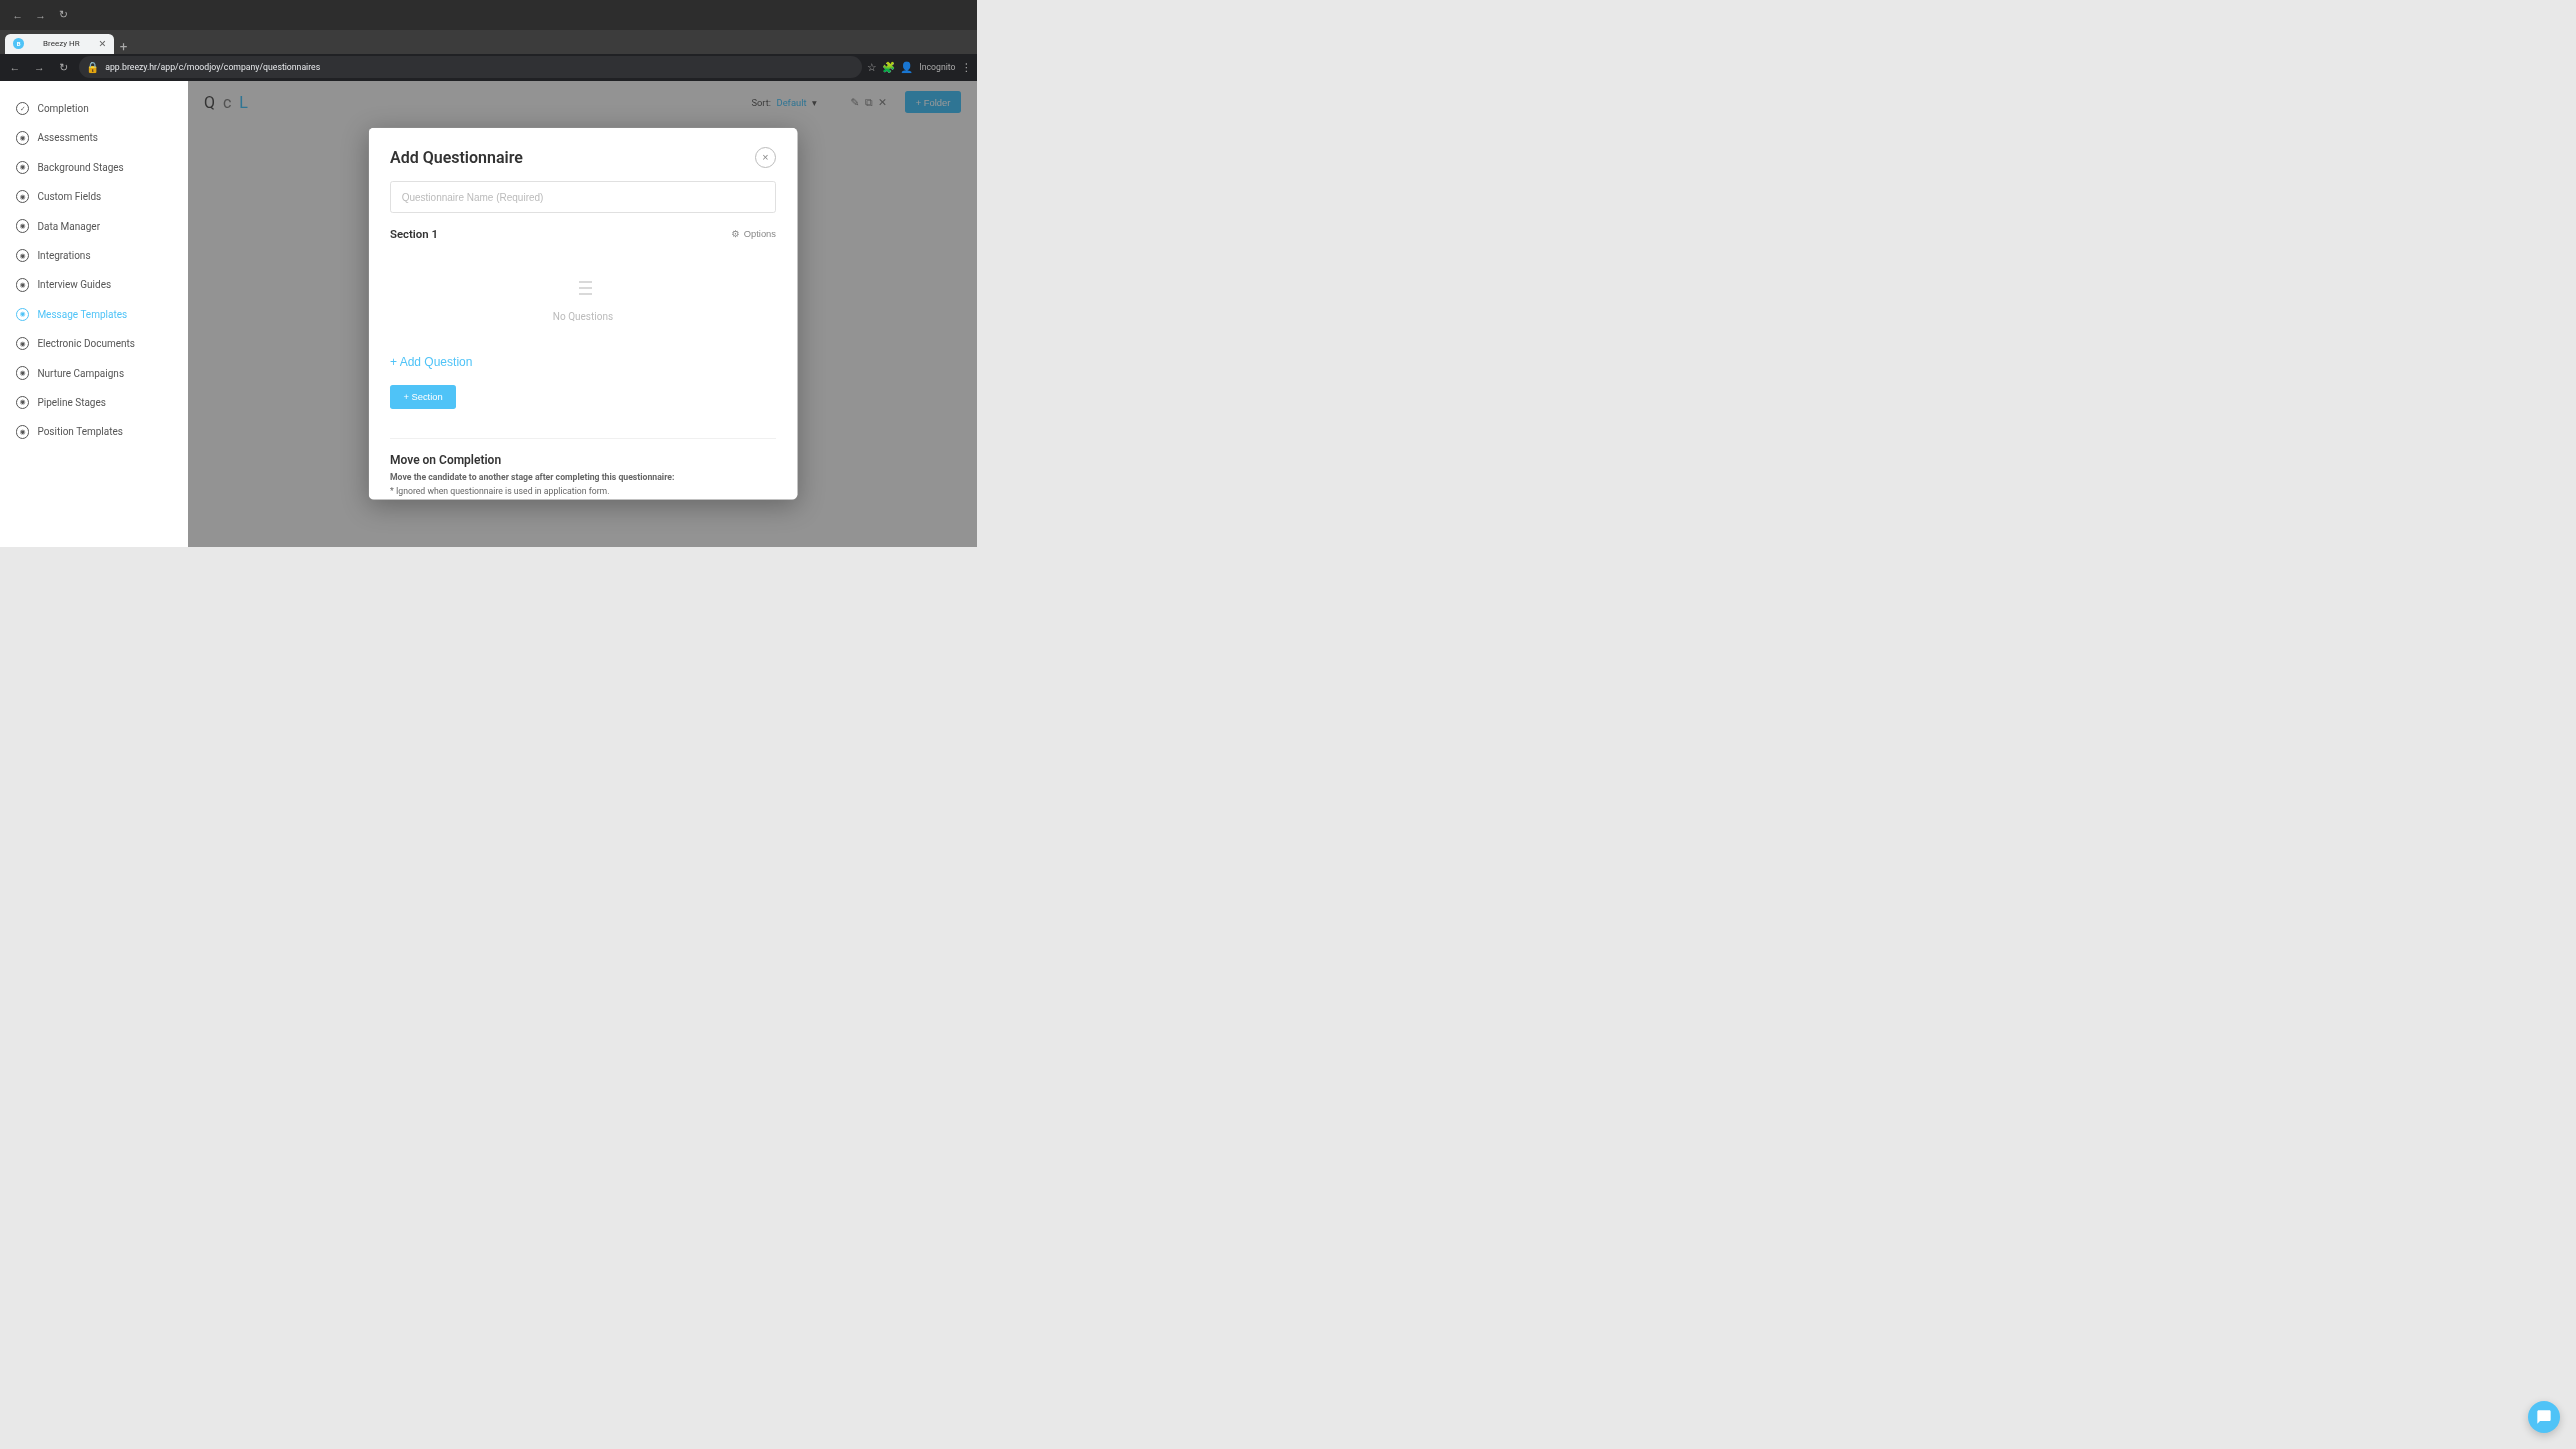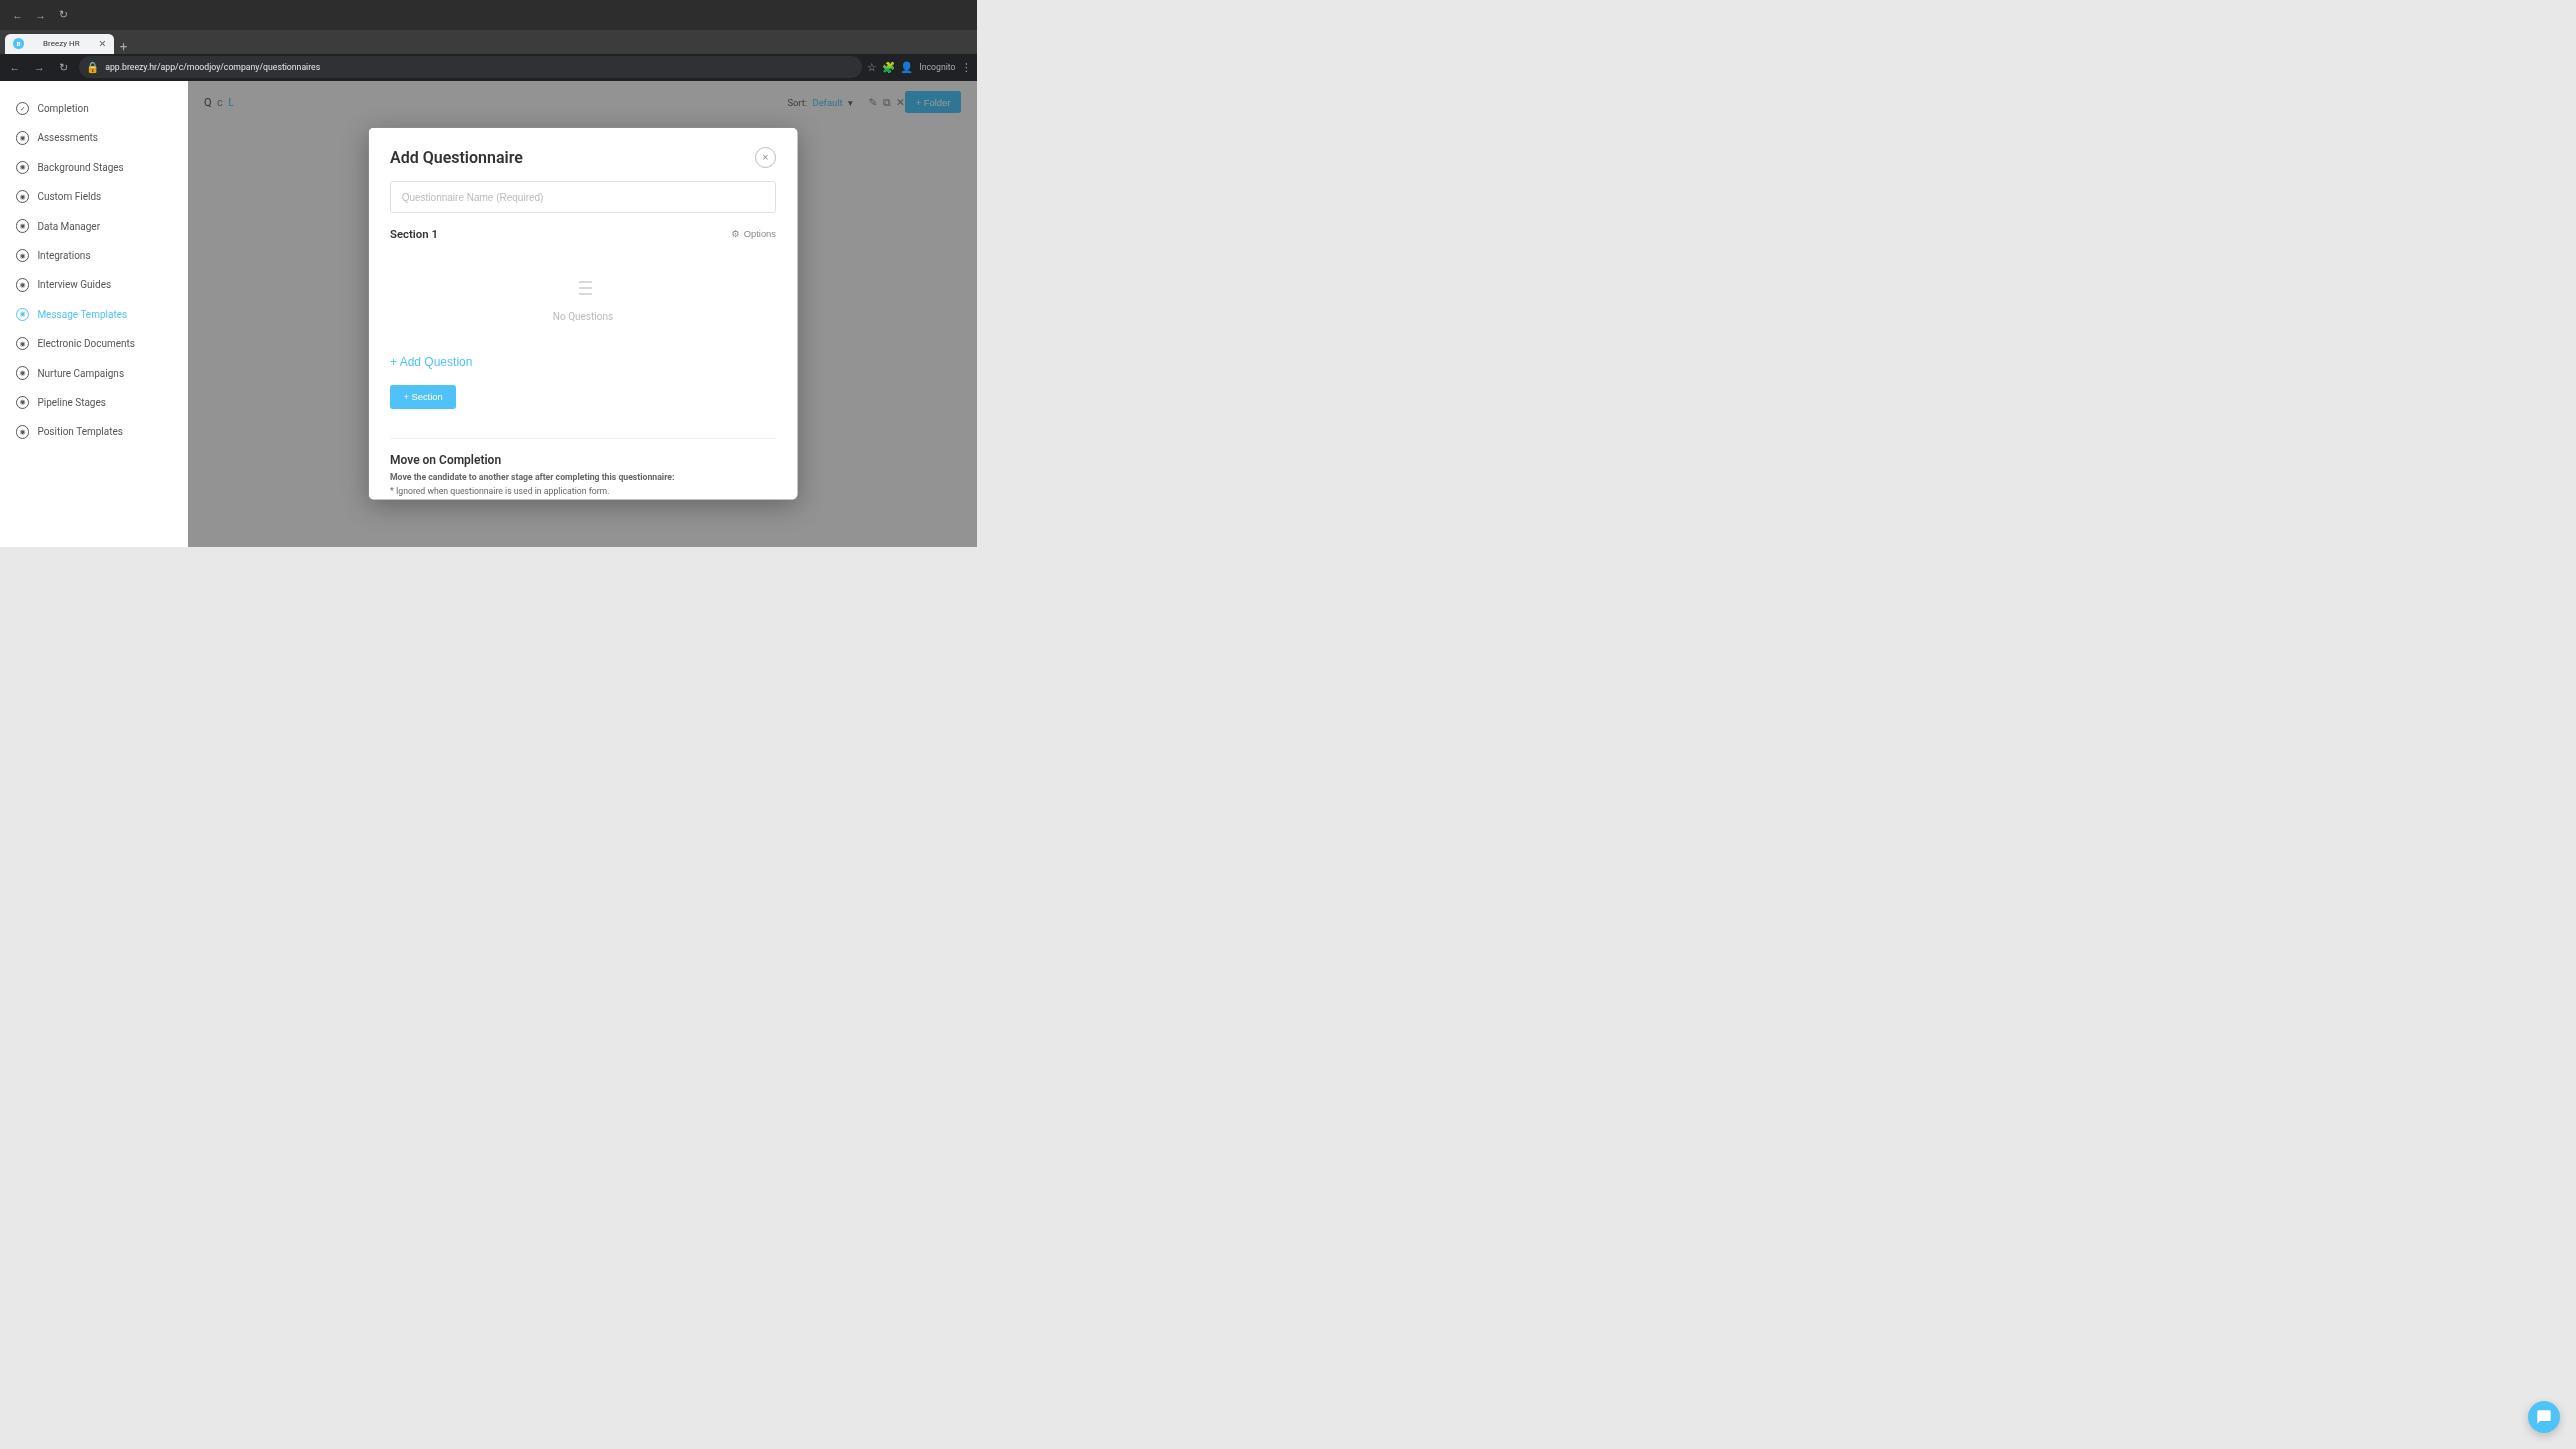--- a/index.html
+++ b/index.html
@@ -420,24 +420,24 @@
     </div>
     <div class="sidebar-item">
       <div class="sidebar-icon">◉</div>
       <span>Position Templates</span>
     </div>
   </div>
 
   <div class="page-area">
 
     <div class="bg-row">
-      <div style="font-size:11px;color:#666;">
+      <div style="font-size:16px;color:#666;">
         <span style="color:#555">Q</span>&nbsp;&nbsp;<span style="color:#888">c</span>&nbsp;&nbsp;<span style="color:#4fc3f7">L</span>
       </div>
-      <div style="display:flex;align-items:center;gap:0;">
+      <div style="display:flex;align-items:center;gap:18px;">
         <div class="sort-bar">
           <span>Sort:</span>
           <span class="sort-dropdown">Default</span>
           <span>▾</span>
         </div>
         <div class="row-actions">
           <span>✎</span>
           <span>⧉</span>
           <span>✕</span>
         </div>

